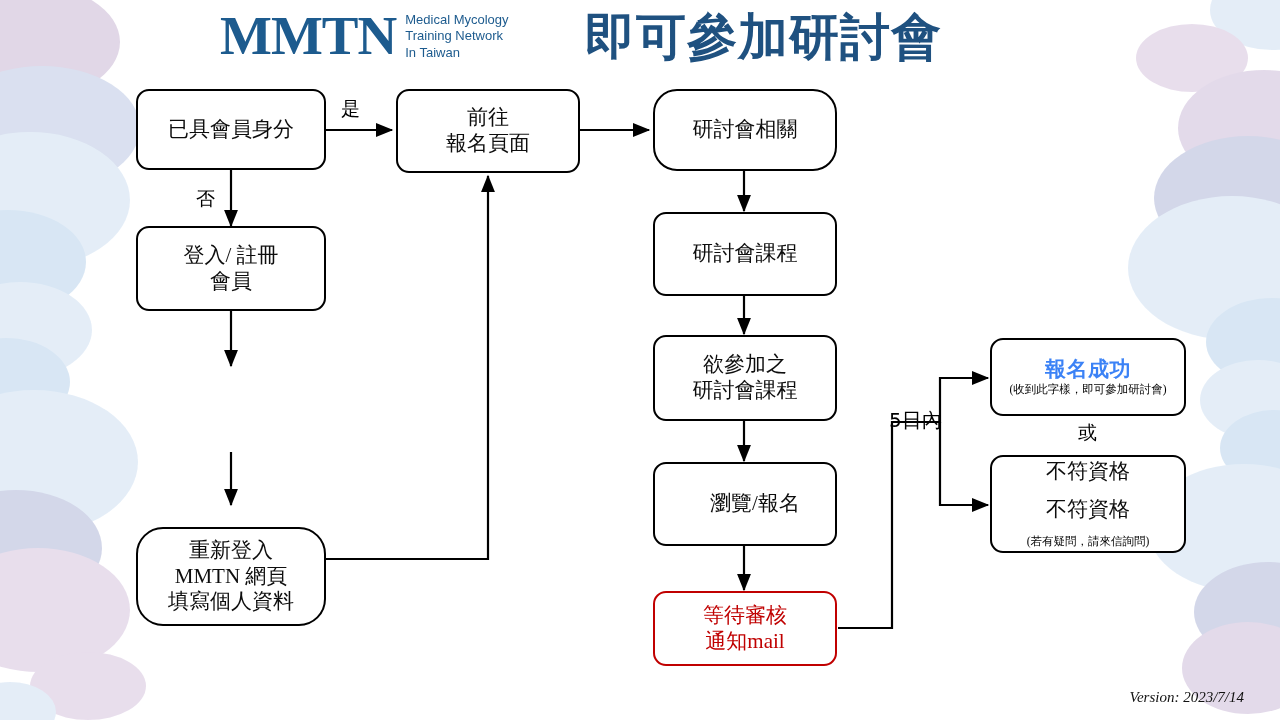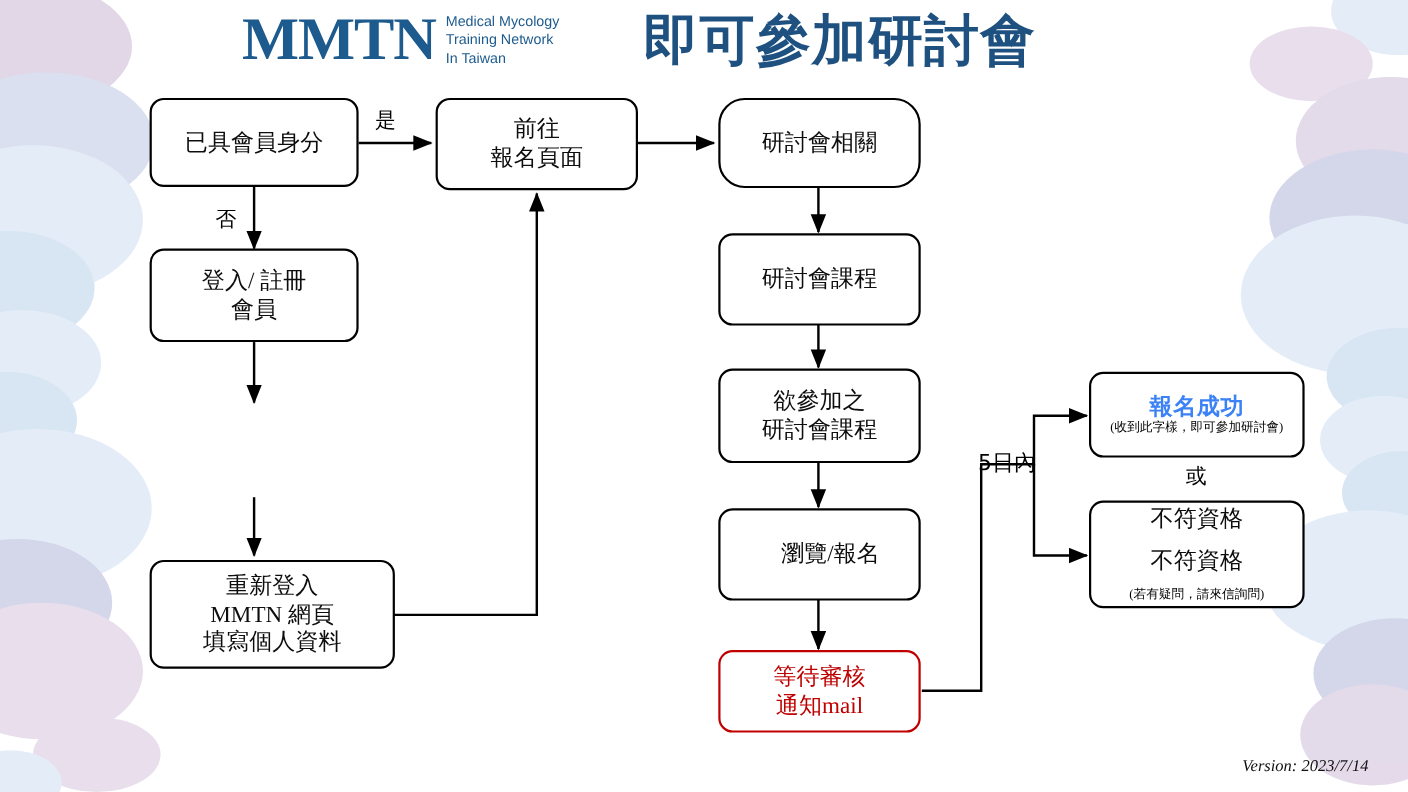--- a/index.html
+++ b/index.html
@@ -146,21 +146,21 @@
   <div class="node" style="left:136px;top:89px;width:190px;height:81px;">
     <span class="ln">已具會員身分</span>
   </div>
 
   <div class="node" style="left:136px;top:226px;width:190px;height:85px;">
     <span class="ln">登入/ 註冊</span>
     <span class="ln">會員</span>
   </div>
 
 
-  <div class="node" style="left:136px;top:509px;width:223px;height:99px;">
+  <div class="node" style="left:136px;top:527px;width:190px;height:99px;border-radius:27px;">
     <span class="ln">重新登入</span>
     <span class="ln">MMTN 網頁</span>
     <span class="ln">填寫個人資料</span>
   </div>
 
   <div class="node" style="left:396px;top:89px;width:184px;height:84px;">
     <span class="ln">前往</span>
     <span class="ln">報名頁面</span>
   </div>
 

